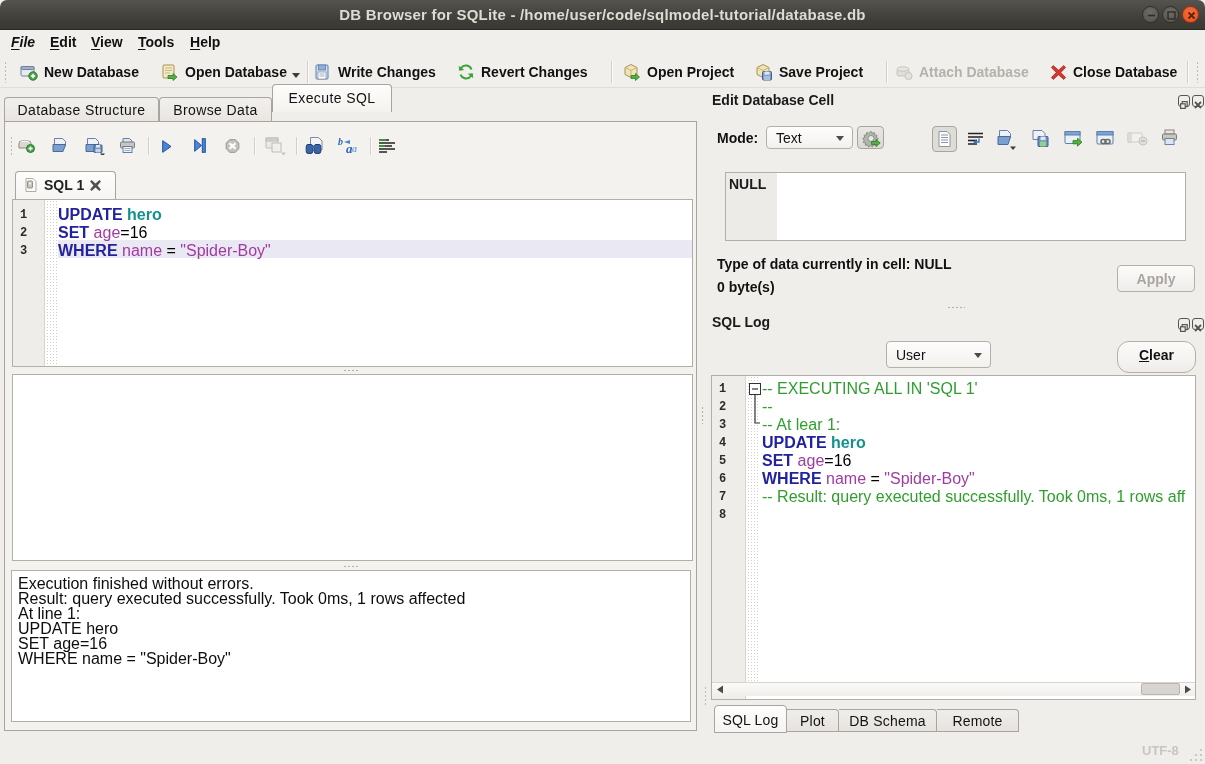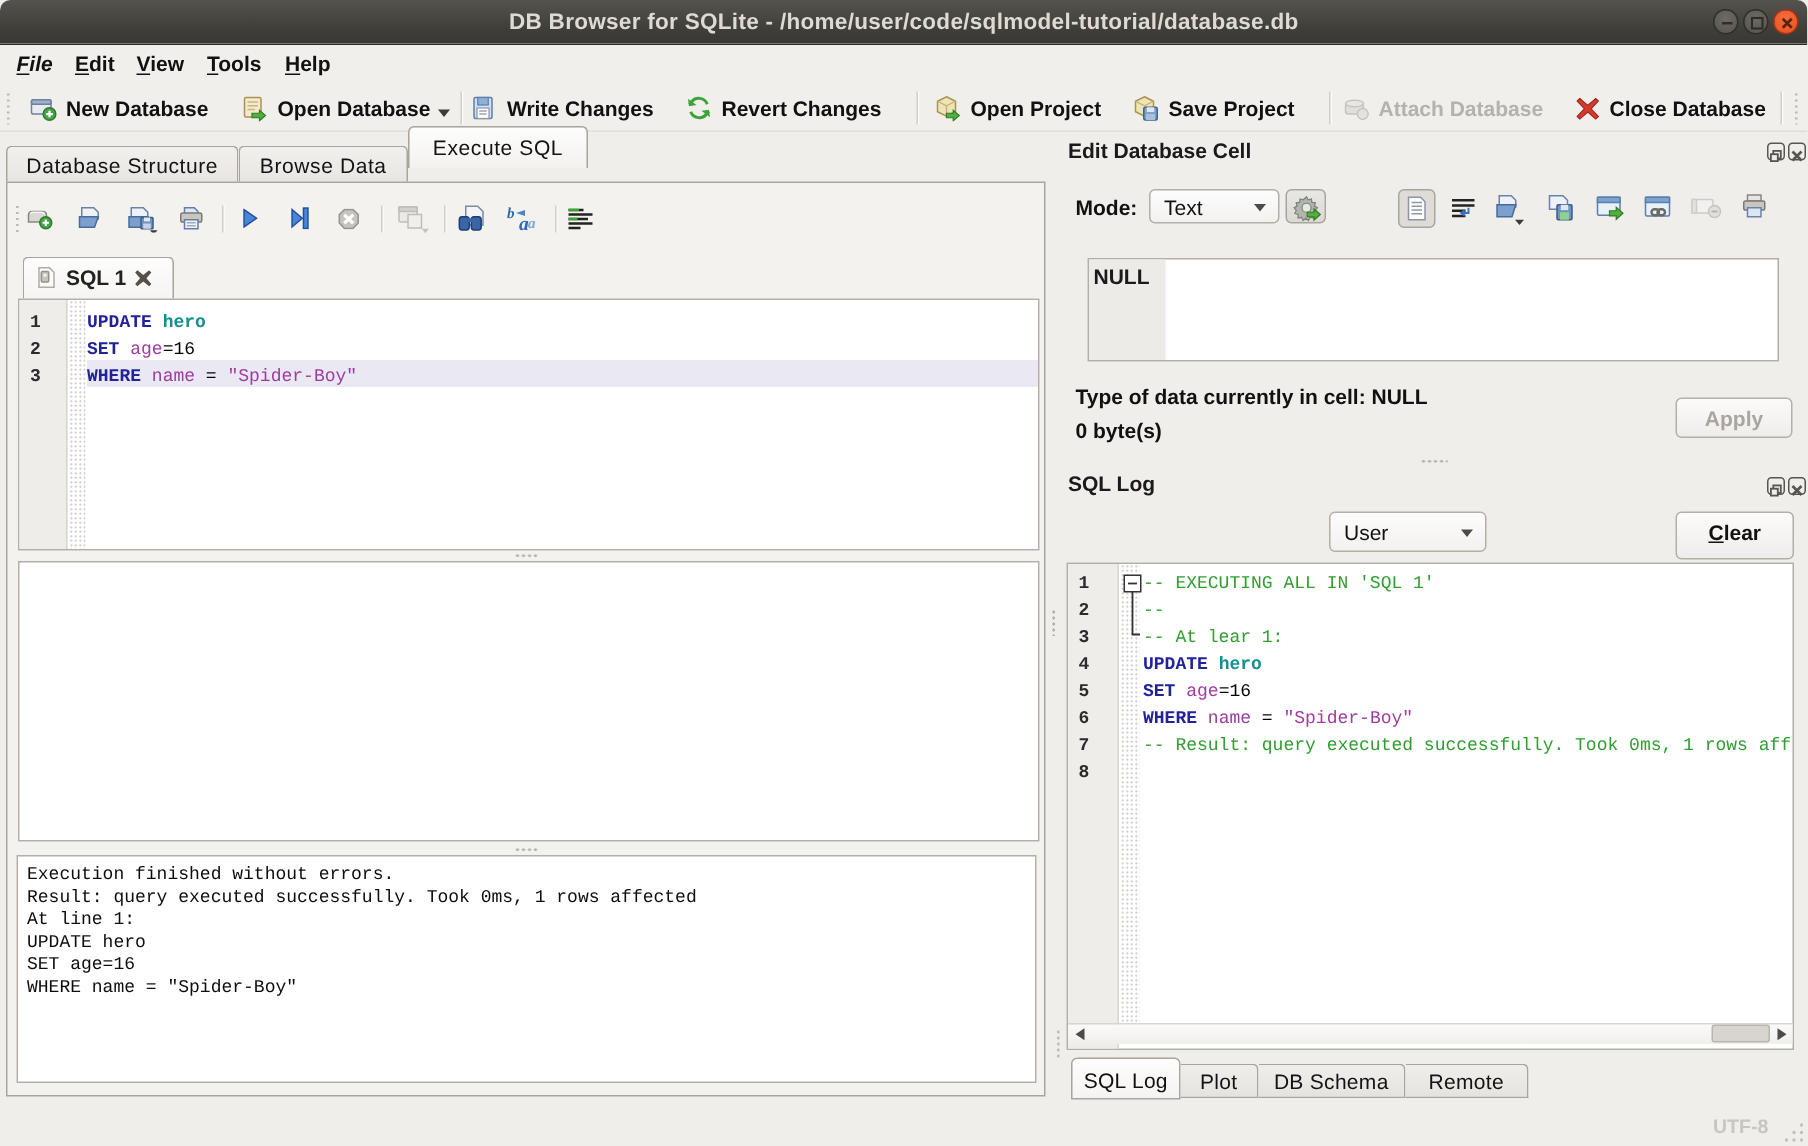--- a/index.html
+++ b/index.html
@@ -26,21 +26,21 @@
 .tbtn.dis { color:#b5b1ab; }
 .tsep { position:absolute; top:5px; width:1px; height:22px; background:#d3cfca; box-shadow:1px 0 0 #fbfaf9; }
 .grip { position:absolute; width:3px; background-image:radial-gradient(circle,#bdb9b3 34%,transparent 40%); background-size:3px 4px; }
 
 .mtab { position:absolute; font-size:14px; letter-spacing:0.4px; color:#131313; text-align:center;
   background:linear-gradient(#f2f0ee,#e8e5e1); border:1px solid #a9a49d; border-bottom:none; border-radius:4px 4px 0 0; }
 .mtab.active { background:linear-gradient(#fdfdfc,#f4f2ef); }
 
 .box { position:absolute; background:#fff; border:1px solid #b3aea7; }
 
-.mono { font-family:Liberation Mono, monospace; font-size:12px; white-space:pre; }
+.mono { font-family:Liberation Sans, sans-serif; font-size:16px; white-space:pre; }
 .kw { color:#22229c; font-weight:bold; }
 .tbl { color:#14918e; font-weight:bold; }
 .fld { color:#a03ba0; }
 .str { color:#a03ba0; }
 .cmt { color:#2f9e2f; }
 .lnum { font-family:"Liberation Mono",monospace; font-size:12px; font-weight:bold; color:#2b2b2b; }
 .checker { background-color:#fff; background-image:radial-gradient(#d2cfca 30%,transparent 34%); background-size:3px 3px; }
 
 .docktitle { position:absolute; font-size:14px; font-weight:bold; color:#1a1a1a; }
 .dockbtn { position:absolute; width:12px; height:12px; border:1px solid #565552; border-radius:3px; }
@@ -376,21 +376,21 @@
     </svg></div>
 <div class="dockbtn" style="left:1192px; top:318px;"><svg width="10" height="10" viewBox="0 0 10 10">
       <path d="M2 2 L8 8 M8 2 L2 8" stroke="#565552" stroke-width="1.8"></path>
     </svg></div>
 
 <div class="abs" style="left:717px; top:346px; font-size:14px; font-weight:bold; color:#111;margin-top:40px;">Show S<span style="text-decoration:underline;">Q</span>L submitted by</div>
 <div class="qcombo" style="left:886px; top:341px; width:105px; height:27px;">
     <span style="position:absolute; left:9px; top:5px;">User</span>
     <span class="arr"></span>
   </div>
-<div class="qbtn" style="left:1117px; top:341px; width:79px; height:32px; font-weight:bold;">
+<div class="qbtn" style="left:1117px; top:341px; width:79px; height:32px; font-weight:bold;border-radius:12px;">
     <span style="position:absolute;width:100%;top:5px;left:0;"><span style="text-decoration:underline;">C</span>lear</span>
   </div>
 
 <div class="box" style="left:711px; top:375px; width:485px; height:325px;"></div>
 <div class="abs" style="left:712px; top:376px; width:34px; height:323px; background:#efedea; border-right:1px solid #d8d5d0;"></div>
 <div class="abs checker" style="left:747px; top:376px; width:13px; height:306px;"></div>
 <div class="lnum abs" style="left:719px; top:380px; line-height:18px;">1<br>2<br>3<br>4<br>5<br>6<br>7<br>8</div>
 <div class="mono abs" style="left:762px; top:380px; line-height:18px; width:432px; overflow:hidden;"><span class="cmt">-- EXECUTING ALL IN 'SQL 1'</span>
 <span class="cmt">--</span>
 <span class="cmt">-- At lear 1:</span>

